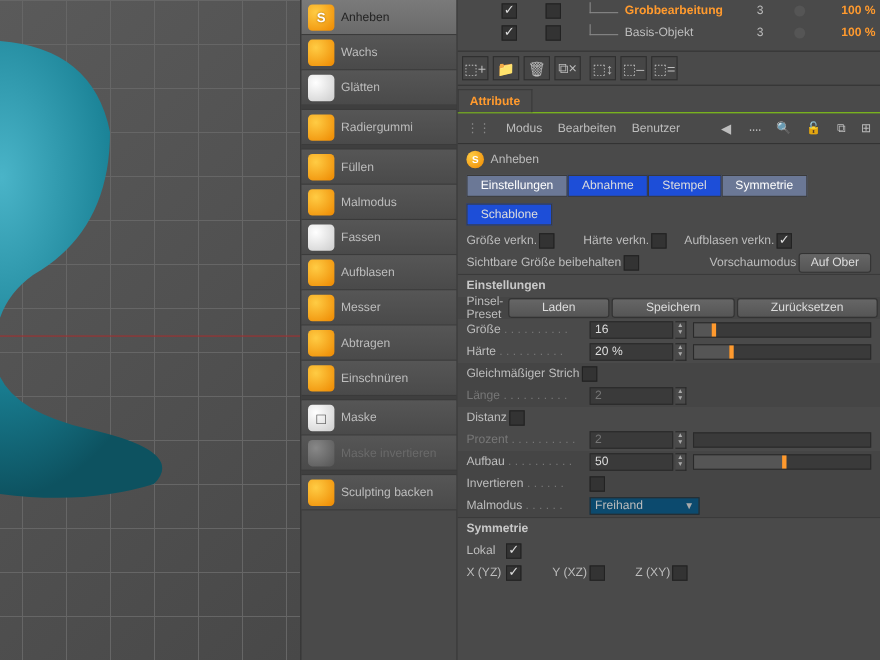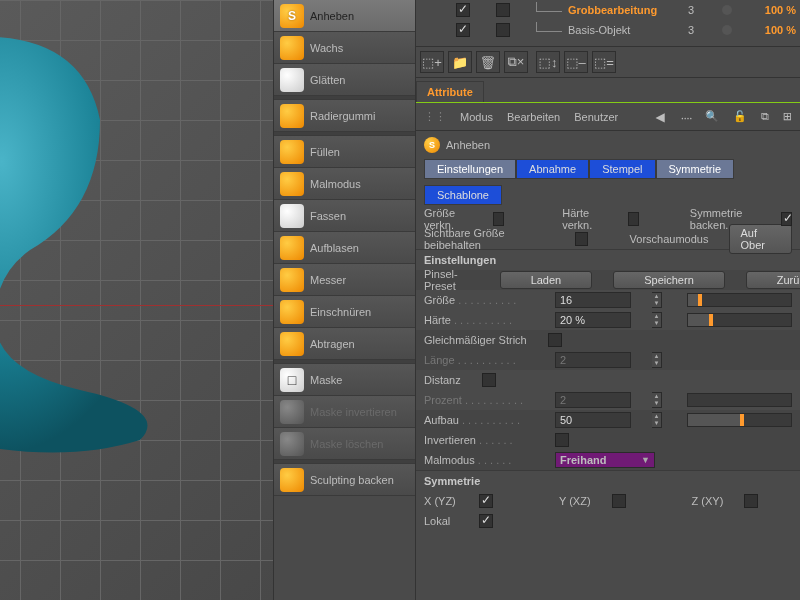--- a/index.html
+++ b/index.html
@@ -53,39 +53,39 @@
 
 .attr-head { display:flex; align-items:center; gap:6px; padding:6px 8px; }
 .attr-head .ic { width:16px; height:16px; border-radius:50%; background: radial-gradient(ellipse at 30% 30%, #ffcc44, #ee8800); display:flex;align-items:center;justify-content:center;color:#fff;font-size:9px;font-weight:bold; }
 
 .subtabs { display:flex; flex-wrap:wrap; gap:0; padding: 0 8px 4px 8px; }
 .subtab { padding: 3px 12px; background:#1d4ed8; border:1px solid #3a3a3a; color:#ddd; cursor:pointer; }
 .subtab.active { background:#6b7896; color:#fff; }
 .subtab.row2 { margin-top:2px; }
 
 .group-head { padding: 4px 8px; font-weight: bold; color:#c8c8c8; border-top:1px solid #3a3a3a; }
-.row { display:flex; align-items:center; padding: 2px 8px; gap:21px; height:20px; }
+.row { display:flex; align-items:center; padding: 2px 8px; gap:2px; height:20px; }
 .row .lbl { display:inline-block; }
 .row .chk { width:14px; height:14px; background:#333; border:1px solid #222; display:inline-block; position:relative; }
 .row .chk.on::after { content:'✓'; position:absolute; left:1px; top:-2px; color:#ddd; font-size:12px; }
 .btn { padding:2px 10px; background:linear-gradient(#666,#555); border:1px solid #333; border-radius:3px; color:#ddd; cursor:pointer; }
 .btn.wide { padding:2px 30px; }
 
 .dot-lbl { color:#bdbdbd; }
 .dots-fill::after { content:' . . . . . . . . . .'; color:#777; }
 .dots-fill-s::after { content:' . . . . . .'; color:#777; }
 
 .num-input { display:flex; align-items:center; width:76px; height:16px; background:#3a3a3a; border:1px solid #2a2a2a; padding:0 4px; color:#ddd; }
 .spin { width:10px; height:16px; background:#4a4a4a; border:1px solid #2a2a2a; border-left:none; display:flex; flex-direction:column; }
 .spin div { flex:1; font-size:6px; text-align:center; line-height:7px; color:#aaa; }
 .slider { flex:1; height:14px; background:#3a3a3a; border:1px solid #2a2a2a; position:relative; margin-left:4px; }
 .slider .fill { position:absolute; left:0; top:0; bottom:0; background:#555; }
 .slider .tick { position:absolute; top:0; bottom:0; width:4px; background:#ff9a2e; }
 
-.dropdown { width:100px; height:16px; background:#701a75; border:1px solid #2a2a2a; padding:0 4px; display:flex; align-items:center; justify-content:space-between;font-weight:bold; }
+.dropdown { width:100px; height:16px; background:#0c4a6e; border:1px solid #2a2a2a; padding:0 4px; display:flex; align-items:center; justify-content:space-between; }
 .dropdown .arr { font-size:9px; color:#aaa; }
 
 .zebra { background:#454545; }
 </style>
 </head>
 <body>
 
 <div class="viewport">
   <div class="grid"></div>
   <div class="axis-x"></div>
@@ -137,38 +137,34 @@
     <div class="tool-item">
       <div class="tool-icon orange"></div>
       <span class="tool-label">Aufblasen</span>
     </div>
     <div class="tool-item">
       <div class="tool-icon orange"></div>
       <span class="tool-label">Messer</span>
     </div>
     <div class="tool-item">
       <div class="tool-icon orange"></div>
+      <span class="tool-label">Abtragen</span>
+    </div>
+    <div class="tool-item">
+      <div class="tool-icon orange"></div>
       <span class="tool-label">Einschnüren</span>
-    </div>
-    <div class="tool-item">
-      <div class="tool-icon orange"></div>
-      <span class="tool-label">Abtragen</span>
     </div>
     <div class="tool-item sep"></div>
     <div class="tool-item">
       <div class="tool-icon white m"></div>
       <span class="tool-label">Maske</span>
     </div>
     <div class="tool-item disabled">
       <div class="tool-icon gray"></div>
       <span class="tool-label">Maske invertieren</span>
-    </div>
-    <div class="tool-item disabled">
-      <div class="tool-icon gray"></div>
-      <span class="tool-label">Maske löschen</span>
     </div>
     <div class="tool-item sep"></div>
     <div class="tool-item">
       <div class="tool-icon orange"></div>
       <span class="tool-label">Sculpting backen</span>
     </div>
   </div>
 
 <div class="props">
 
@@ -243,21 +239,21 @@
       <div class="subtab row2">Schablone</div>
     </div>
 
   <div class="row">
     <span class="lbl">Größe verkn.</span>
     <span class="chk"></span>
     <span style="width:22px"></span>
     <span class="lbl">Härte verkn.</span>
     <span class="chk"></span>
     <span style="width:12px"></span>
-    <span class="lbl">Symmetrie backen.</span>
+    <span class="lbl">Aufblasen verkn.</span>
     <span class="chk on"></span>
   </div>
   <div class="row">
     <span class="lbl">Sichtbare Größe beibehalten</span>
     <span class="chk"></span>
     <span style="flex:1"></span>
     <span class="lbl">Vorschaumodus</span>
     <span class="btn">Auf Ober</span>
   </div>
 
@@ -342,27 +338,27 @@
   <div class="row zebra">
     <span class="dot-lbl dots-fill-s" style="width:110px">Malmodus</span>
     <span class="dropdown">
         <span>Freihand</span>
         <span class="arr">▼</span>
       </span>
   </div>
 
   <div class="group-head">Symmetrie</div>
   <div class="row">
+    <span class="lbl" style="width:34px">Lokal</span>
+    <span class="chk on"></span>
+  </div>
+  <div class="row">
     <span class="lbl" style="width:34px">X (YZ)</span>
     <span class="chk on"></span>
     <span style="width:24px"></span>
     <span class="lbl">Y (XZ)</span>
     <span class="chk"></span>
     <span style="width:24px"></span>
     <span class="lbl">Z (XY)</span>
     <span class="chk"></span>
   </div>
-  <div class="row">
-    <span class="lbl" style="width:34px">Lokal</span>
-    <span class="chk on"></span>
-  </div>
 
 </div>
 
 </body></html>

